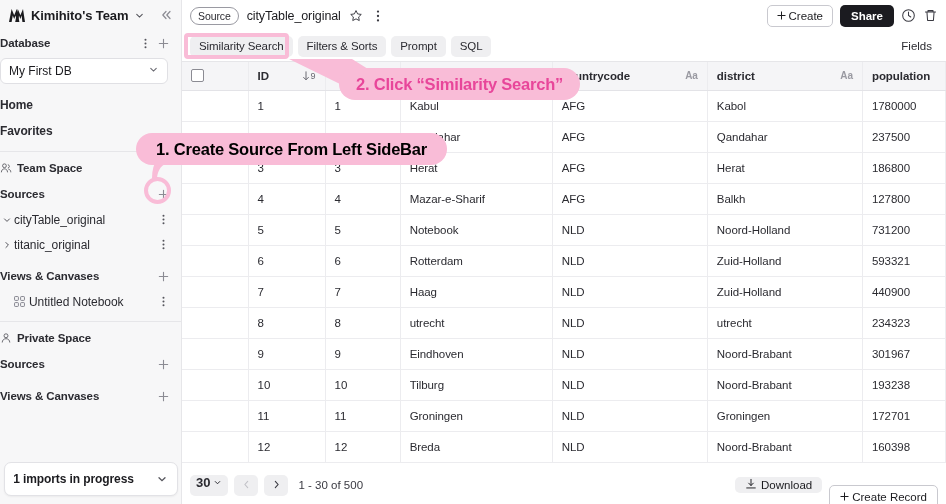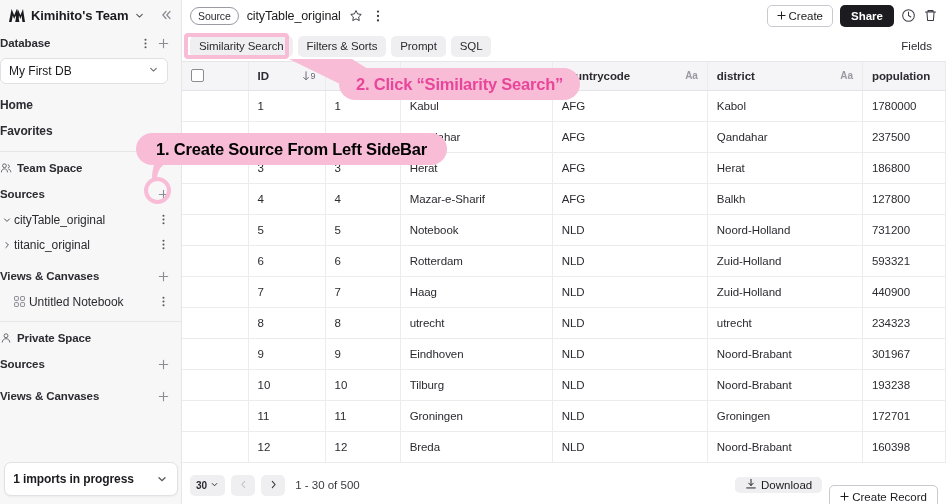--- a/index.html
+++ b/index.html
@@ -162,22 +162,22 @@
   .th-inner .nm { flex:1; overflow:hidden; text-overflow:ellipsis; }
   .th-inner .sort { font-size:9px; color:#6a6a72; font-weight:400; display:flex; align-items:center; gap:1px;}
   .th-inner .aa { font-size:10px; color:#9a9aa2; font-weight:700; }
 
   
   .footer {
     height: 38px; display:flex; align-items:center; padding: 0 8px; gap:6px;
     flex:0 0 38px; background:#fff;
   }
   .pg-size {
-    height:21px; background:#efeff1; border-radius:5px; display:flex; align-items:center;
-    padding:0 6px; gap:3px; font-size:10px; font-weight:700; color:#2b2b31; cursor:pointer;
+    height:21px; background:#efeff1; border-radius:5px; display:flex; align-items:flex-start;
+    padding:0 6px; gap:3px; font-size:13px; font-weight:700; color:#2b2b31; cursor:pointer;
   }
   .pg-btn {
     width:24px; height:21px; background:#efeff1; border-radius:5px;
     display:flex; align-items:center; justify-content:center; color:#3a3a42; cursor:pointer;
   }
   .pg-btn.dis { color:#c2c2c8; }
   .pg-info { font-size:11.5px; color:#3a3a42; margin-left:4px; }
   .ft-right { margin-left:auto; display:flex; align-items:center; gap:7px; }
   .btn-dl {
     height:16px; background:#efeff1; border-radius:5px; display:flex; align-items:center;

